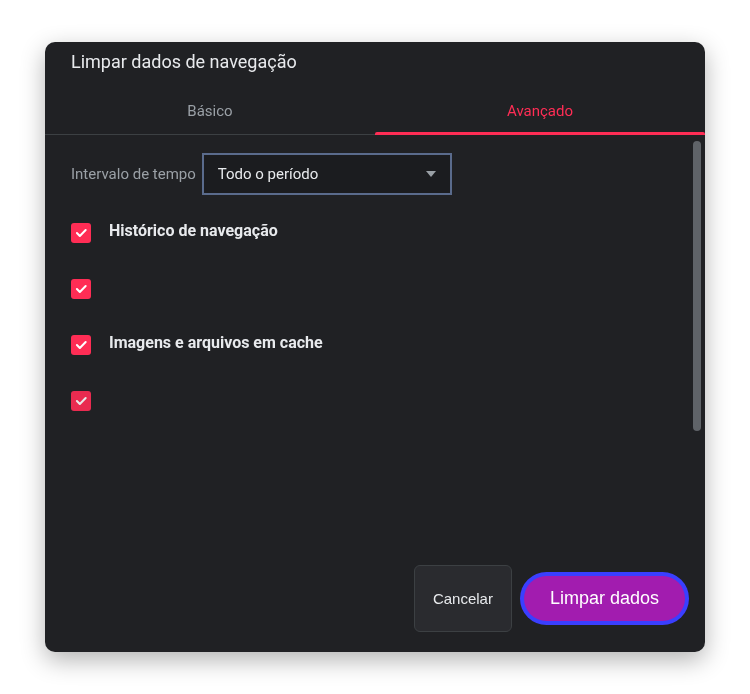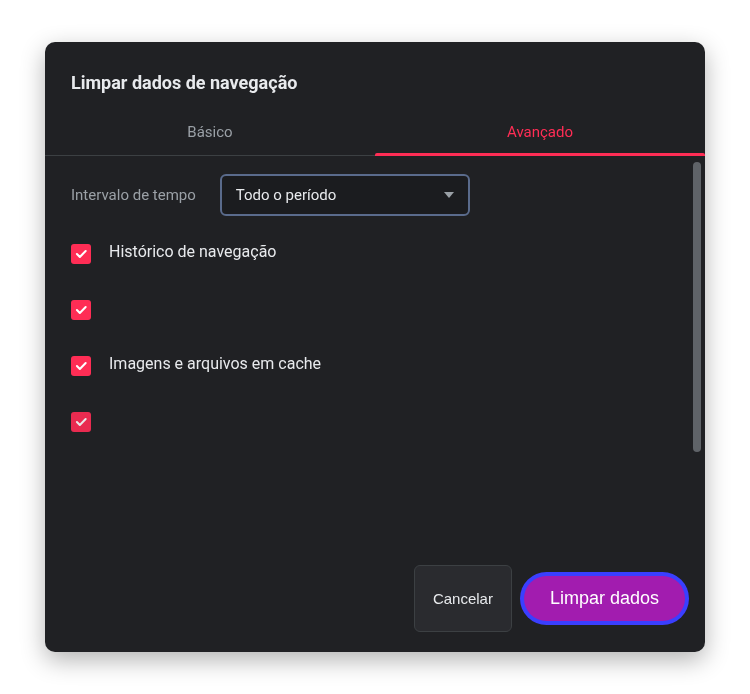--- a/index.html
+++ b/index.html
@@ -20,22 +20,22 @@
       height: 610px;
       border-radius: 10px;
       display: flex;
       flex-direction: column;
       box-shadow: 0 8px 24px rgba(0,0,0,0.3);
       position: relative;
     }
     .dialog-title {
       color: #e8eaed;
       font-size: 18px;
-      font-weight: 700;
-      padding: 30px 26px 18px 26px;
+      font-weight: 400;
+      padding: 9px 26px 18px 26px;
     }
     .tabs {
       display: flex;
       border-bottom: 1px solid #3c4043;
     }
     .tab {
       flex: 1;
       text-align: center;
       padding: 12px 0 14px 0;
       font-size: 15px;
@@ -78,31 +78,31 @@
       right: 0;
       top: 0;
       width: 8px;
       height: 290px;
       background: #5f6368;
       border-radius: 4px;
     }
     .time-row {
       display: flex;
       align-items: center;
-      gap: 24px;
+      gap: 6px;
       margin-bottom: 26px;
     }
     .time-label {
       color: #9aa0a6;
       font-size: 15px;
     }
     .select {
       background: #1b1c1f;
       border: 2px solid #5a6b8c;
-      border-radius: 6px;
+      border-radius: 0;
       padding: 10px 14px;
       width: 250px;
       display: flex;
       align-items: center;
       justify-content: space-between;
       cursor: pointer;
     }
     .select-value {
       color: #e8eaed;
       font-size: 15px;
@@ -133,20 +133,21 @@
       cursor: pointer;
     }
     .checkbox svg {
       width: 14px;
       height: 14px;
     }
     .option-text {
       display: flex;
       flex-direction: column;
       gap: 2px;
+      font-weight: bold;
     }
     .option-label {
       color: #e8eaed;
       font-size: 16px;
     }
     .option-sub {
       color: #9aa0a6;
       font-size: 14px;
     }
     .footer {

